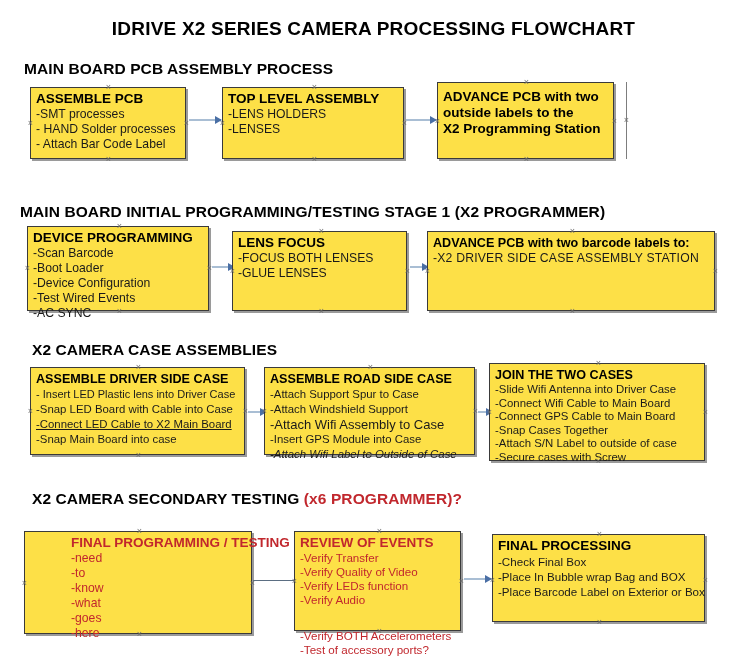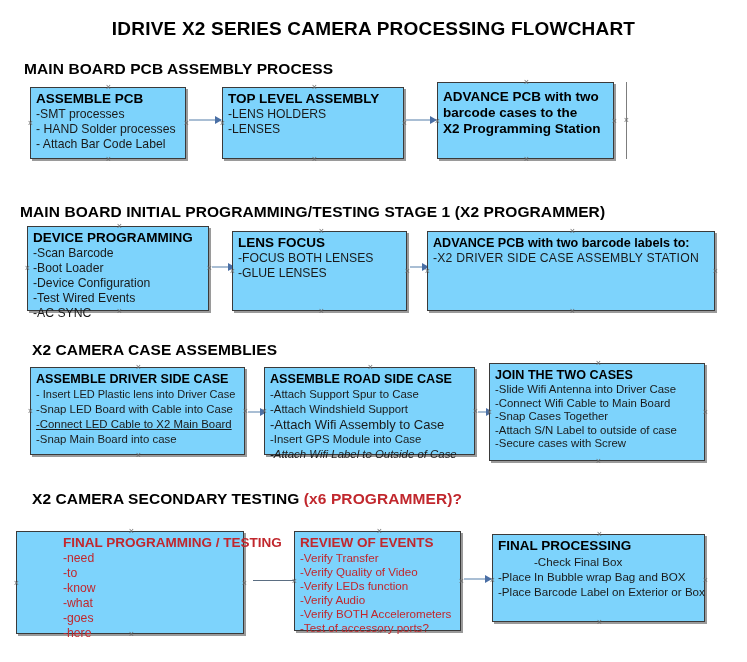--- a/index.html
+++ b/index.html
@@ -39,21 +39,21 @@
     white-space: nowrap;
     letter-spacing: 0.1px;
   }
   .section-title .accent {
     color: #C1272D;
   }
 
   
   .fbox {
     position: absolute;
-    background: #7dd3fc;
+    background: #fde047;
     border: 1px solid #3a3a3a;
     box-shadow: 2px 2px 0 0 #9a9a9a;
     box-sizing: border-box;
     padding: 3px 4px 3px 5px;
     overflow: visible;
   }
   .fbox .bx-title {
     font-size: 13.5px;
     font-weight: bold;
     color: #000000;
@@ -141,21 +141,21 @@
     <div class="xmark" style="left:88px; top:-4px;"></div>
     <div class="xmark" style="left:88px; bottom:-5px;"></div>
     <div class="xmark" style="left:-4px; top:32px;"></div>
     <div class="xmark" style="right:-5px; top:32px;"></div>
   </div>
 
   <div class="conn" style="left:406px; top:119px; width:30px;"></div>
 
   <div class="fbox" style="left:437px; top:82px; width:177px; height:77px; padding-top:6px;">
     <div class="bx-title">ADVANCE PCB with two</div>
-    <div class="bx-title">barcode cases to the</div>
+    <div class="bx-title">outside labels to the</div>
     <div class="bx-title"> X2 Programming Station</div>
     <div class="xmark" style="left:85px; top:-4px;"></div>
     <div class="xmark" style="left:85px; bottom:-5px;"></div>
     <div class="xmark" style="left:-4px; top:35px;"></div>
     <div class="xmark" style="right:-5px; top:35px;"></div>
   </div>
 
   <div class="vline" style="left:626px; top:82px; height:77px;"></div>
   <div class="xmark" style="left:623px; top:117px;"></div>
 
@@ -229,34 +229,35 @@
     <div class="xmark" style="left:-4px; top:40px;"></div>
     <div class="xmark" style="right:-5px; top:40px;"></div>
   </div>
 
   <div class="conn" style="left:478px; top:411px; width:14px;"></div>
 
   <div class="fbox" style="left:489px; top:363px; width:216px; height:98px;">
     <div class="bx-title small">JOIN THE TWO CASES</div>
     <div class="bx-line" style="font-size:11.4px; line-height:13.6px;">-Slide Wifi Antenna into Driver Case</div>
     <div class="bx-line" style="font-size:11.4px; line-height:13.6px;">-Connect Wifi Cable to Main Board</div>
+    <div class="bx-line" style="font-size:11.4px; line-height:13.6px;">-Connect GPS Cable to Main Board</div>
     <div class="bx-line" style="font-size:11.4px; line-height:13.6px;">-Snap Cases Together</div>
     <div class="bx-line" style="font-size:11.4px; line-height:13.6px;">-Attach S/N Label to outside of case</div>
     <div class="bx-line" style="font-size:11.4px; line-height:13.6px;">-Secure cases with Screw</div>
     <div class="xmark" style="left:105px; top:-4px;"></div>
     <div class="xmark" style="left:105px; bottom:-5px;"></div>
     <div class="xmark" style="left:-4px; top:45px;"></div>
     <div class="xmark" style="right:-5px; top:45px;"></div>
   </div>
 
   <div class="section-title" style="left:32px; top:490px;">
     <span>X2 CAMERA SECONDARY TESTING </span><span class="accent">(x6 PROGRAMMER)?</span>
   </div>
 
-  <div class="fbox red" style="left:16px; top:531px; width:228px; height:103px;padding-left:46px;">
+  <div class="fbox red" style="left:24px; top:531px; width:228px; height:103px;padding-left:46px;">
     <div class="bx-title">FINAL PROGRAMMING / TESTING</div>
     <div class="bx-line">-need</div>
     <div class="bx-line">-to</div>
     <div class="bx-line">-know</div>
     <div class="bx-line">-what</div>
     <div class="bx-line">-goes</div>
     <div class="bx-line">-here</div>
     <div class="xmark" style="left:111px; top:-4px;"></div>
     <div class="xmark" style="left:111px; bottom:-5px;"></div>
     <div class="xmark" style="left:-4px; top:48px;"></div>
@@ -264,33 +265,33 @@
   </div>
 
   <div class="conn noarrow" style="left:253px; top:580px; width:42px; height:1px; background:#5b6e82;"></div>
 
   <div class="fbox red" style="left:294px; top:531px; width:167px; height:100px;">
     <div class="bx-title">REVIEW OF EVENTS</div>
     <div class="bx-line" style="font-size:11.6px; line-height:14px;">-Verify Transfer</div>
     <div class="bx-line" style="font-size:11.6px; line-height:14px;">-Verify Quality of Video</div>
     <div class="bx-line" style="font-size:11.6px; line-height:14px;">-Verify LEDs function</div>
     <div class="bx-line" style="font-size:11.6px; line-height:14px;">-Verify Audio</div>
-    <div class="bx-line" style="font-size:11.6px; line-height:14px;">-Verify BOTH Accelerometers</div>
+    <div class="bx-line" style="font-size:11.6px; line-height:14px;margin-top:22px;">-Verify BOTH Accelerometers</div>
     <div class="bx-line" style="font-size:11.6px; line-height:14px;">-Test of accessory ports?</div>
     <div class="xmark" style="left:81px; top:-4px;"></div>
     <div class="xmark" style="left:81px; bottom:-5px;"></div>
     <div class="xmark" style="left:-4px; top:46px;"></div>
     <div class="xmark" style="right:-5px; top:46px;"></div>
   </div>
 
   <div class="conn" style="left:464px; top:578px; width:27px;"></div>
 
   <div class="fbox" style="left:492px; top:534px; width:213px; height:88px;">
     <div class="bx-title">FINAL PROCESSING</div>
-    <div class="bx-line" style="font-size:11.6px;margin-left:36px;"> -Check Final Box</div>
+    <div class="bx-line" style="font-size:11.6px;"> -Check Final Box</div>
     <div class="bx-line" style="font-size:11.6px;">-Place In Bubble wrap Bag and BOX</div>
     <div class="bx-line" style="font-size:11.6px;">-Place Barcode Label on Exterior or Box</div>
     <div class="xmark" style="left:103px; top:-4px;"></div>
     <div class="xmark" style="left:103px; bottom:-5px;"></div>
     <div class="xmark" style="left:-4px; top:42px;"></div>
     <div class="xmark" style="right:-5px; top:42px;"></div>
   </div>
 
 </div>
 

